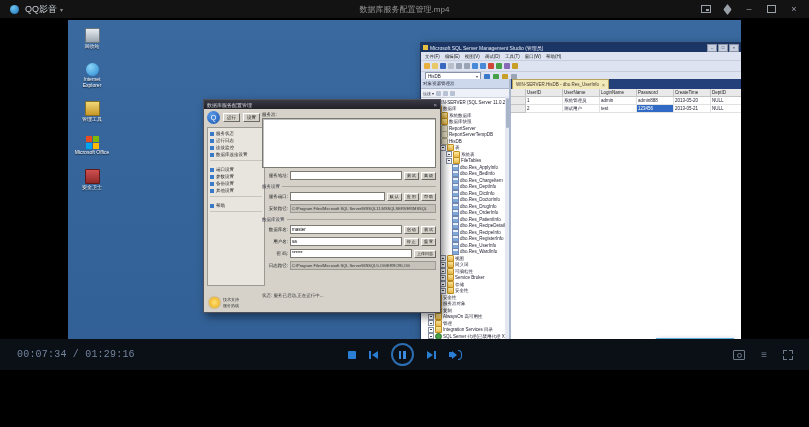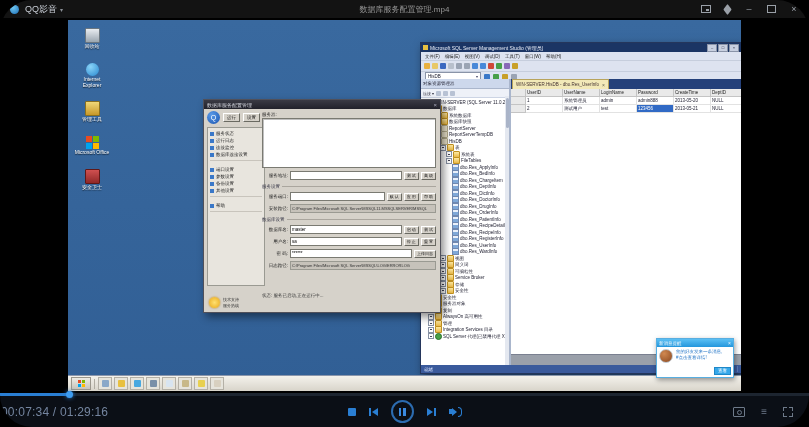--- a/index.html
+++ b/index.html
@@ -1,17 +1,17 @@
 <!DOCTYPE html>
 <html style="--accent: #2a7fd4; --desktop-blue: #36689e; --ssms-titlebar: #1b3564; --tab-beige: #f2e9b8; --selection-blue: #316ac5; --notify-blue: #35a8ea; --taskbar-gray: #d8d4ca; --controlbar-bg: #0b0f16;"><head>
 <meta charset="utf-8">
 <style>
   html,body{margin:0;padding:0;background:#000;}
-  .stage{position:relative;width:809px;height:427px;background:#000;overflow:hidden;
-         font-family:"Liberation Sans","DejaVu Sans",sans-serif;border-radius:32px;-webkit-font-smoothing:antialiased;}
+  .stage{position:relative;width:809px;height:370px;background:#000;overflow:hidden;
+         font-family:"Liberation Sans","DejaVu Sans",sans-serif;-webkit-font-smoothing:antialiased;}
   
   .p-topbar{position:absolute;left:0;top:0;right:0;height:18px;background:#131313;display:flex;align-items:center;z-index:40;}
   .p-logo{width:9px;height:9px;border-radius:50%;margin-left:10px;background:radial-gradient(circle at 35% 30%,#6ec6f0,#1d6fb8);}
   .brand{color:#c9ced6;font-size:9px;margin-left:6px;display:flex;align-items:center;gap:3px;cursor:default;}
   .brand .caret{color:#8a8f96;font-size:6px;font-style:normal;}
   .p-title{position:absolute;left:50%;transform:translateX(-50%);color:#989898;font-size:8px;white-space:nowrap;}
   .p-winbtns{margin-left:auto;display:flex;gap:13px;margin-right:10px;color:#9aa0a8;font-size:9px;align-items:center;}
   .wb{display:inline-flex;align-items:center;justify-content:center;width:10px;height:10px;line-height:10px;}
   .wb.mini{position:relative;border:1px solid #9aa0a8;width:8px;height:6px;}
   .wb.mini .sq-in{position:absolute;right:1px;bottom:1px;width:3px;height:2px;background:#9aa0a8;}
@@ -121,21 +121,21 @@
   .nf-x{margin-left:auto;font-size:5px;color:#eaf6ff;}
   .nf-body{display:flex;padding:2px;gap:3px;}
   .avatar{width:12px;height:12px;border-radius:50%;background:radial-gradient(circle at 35% 30%,#d08850,#8a4820);flex:none;border:1px solid #c0c8d0;}
   .nf-lines{font-size:4.5px;color:#2878c8;line-height:1.4;}
   .nf-btn{position:absolute;right:2px;bottom:2px;height:8px;padding:0 3px;background:#35a8ea;color:#fff;font-size:4.5px;border:1px solid #1e88c8;line-height:6px;font-family:inherit;}
   
   .prog{position:absolute;left:0;top:393px;right:0;height:3px;background:#1d2530;z-index:41;}
   .prog-fill{width:0;height:100%;background:var(--accent,#2a7fd4);}
   .prog-dot{position:absolute;top:-2px;width:7px;height:7px;border-radius:50%;background:#3e9cf0;box-shadow:0 0 4px #2a7fd4;}
   .ctrl{position:absolute;left:0;right:0;bottom:0;height:31px;background:var(--controlbar-bg,#0b0f16);display:flex;align-items:center;z-index:40;}
-  .ctime{margin-left:1px;font-size:12px;color:#74859f;letter-spacing:.2px;}
+  .ctime{margin-left:17px;font-size:10px;color:#74859f;letter-spacing:.2px;font-family:Liberation Mono, monospace;}
   .cmid{position:absolute;left:50%;transform:translateX(-50%);display:flex;align-items:center;gap:13px;}
   .cb{display:inline-flex;align-items:center;gap:1px;}
   .stopsq{width:8px;height:8px;background:var(--accent,#2a7fd4);border-radius:1px;display:block;}
   .bar{width:2px;height:8px;background:var(--accent,#2a7fd4);display:block;}
   .tri-l{width:0;height:0;border-top:4px solid transparent;border-bottom:4px solid transparent;border-right:6px solid var(--accent,#2a7fd4);display:block;}
   .tri-r{width:0;height:0;border-top:4px solid transparent;border-bottom:4px solid transparent;border-left:6px solid var(--accent,#2a7fd4);display:block;}
   .play{width:19px;height:19px;border-radius:50%;border:2px solid #2c6cb0;display:flex;align-items:center;justify-content:center;gap:2px;}
   .play i{width:2.5px;height:8px;background:#3a8ae0;display:block;}
   .vol{display:inline-flex;align-items:center;}
   .vbody{width:3px;height:5px;background:var(--accent,#2a7fd4);display:block;}

